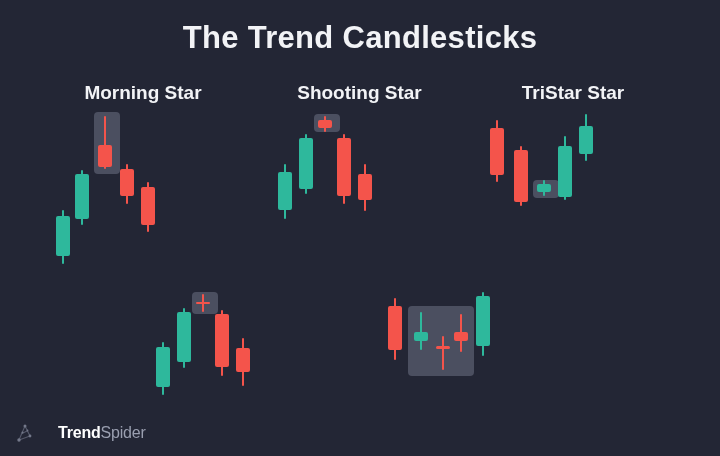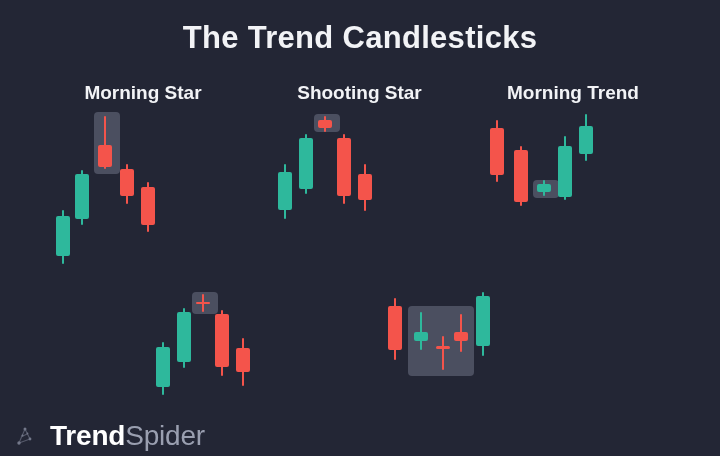--- a/index.html
+++ b/index.html
@@ -25,21 +25,21 @@
     white-space:nowrap;
   }
   .plot{position:absolute;top:30px;left:0;width:100%;height:100%;}
   .candle{position:absolute;}
   .wick{position:absolute;width:2px;left:50%;margin-left:-1px;border-radius:1px;}
   .body{position:absolute;left:0;width:100%;border-radius:2px;}
   .hl{position:absolute;background:#4b4f60;border-radius:4px;}
   
   #logo{position:absolute;left:16px;top:420px;display:flex;align-items:center;gap:8px;}
   #logo-mark{width:26px;height:26px;position:relative;opacity:.55;}
-  #logo-text{font-size:28px;font-weight:700;letter-spacing:-.2px;}
+  #logo-text{font-size:16px;font-weight:700;letter-spacing:-.2px;margin-left:8px;}
   #logo-text .sp{font-weight:400;color:#9a9fb0;}
 </style>
 </head>
 <body>
 
 <div id="page-title">The Trend Candlesticks</div>
 
 <div id="panels">
     <div class="panel" style="left: 48px; top: 82px; width: 190px; height: 170px;">
       <div class="panel-title">Morning Star</div>
@@ -87,21 +87,21 @@
           <div class="wick" style="top: 22px; height: 70px; background: rgb(244, 84, 75);"></div>
           <div class="body" style="top: 26px; height: 58px; background: rgb(244, 84, 75);"></div>
         </div>
         <div class="candle" style="left: 86px; top: 0px; width: 14px; height: 100%;">
           <div class="wick" style="top: 52px; height: 47px; background: rgb(244, 84, 75);"></div>
           <div class="body" style="top: 62px; height: 26px; background: rgb(244, 84, 75);"></div>
         </div>
       </div>
     </div>
     <div class="panel" style="left: 478px; top: 82px; width: 190px; height: 170px;">
-      <div class="panel-title">Morning Trend</div>
+      <div class="panel-title">TriStar Star</div>
       <div class="plot">
         <div class="hl" style="left: 55px; top: 68px; width: 26px; height: 18px; background: rgb(75, 79, 96);"></div>
         <div class="candle" style="left: 12px; top: 0px; width: 14px; height: 100%;">
           <div class="wick" style="top: 8px; height: 62px; background: rgb(244, 84, 75);"></div>
           <div class="body" style="top: 16px; height: 47px; background: rgb(244, 84, 75);"></div>
         </div>
         <div class="candle" style="left: 36px; top: 0px; width: 14px; height: 100%;">
           <div class="wick" style="top: 34px; height: 60px; background: rgb(244, 84, 75);"></div>
           <div class="body" style="top: 38px; height: 52px; background: rgb(244, 84, 75);"></div>
         </div>

